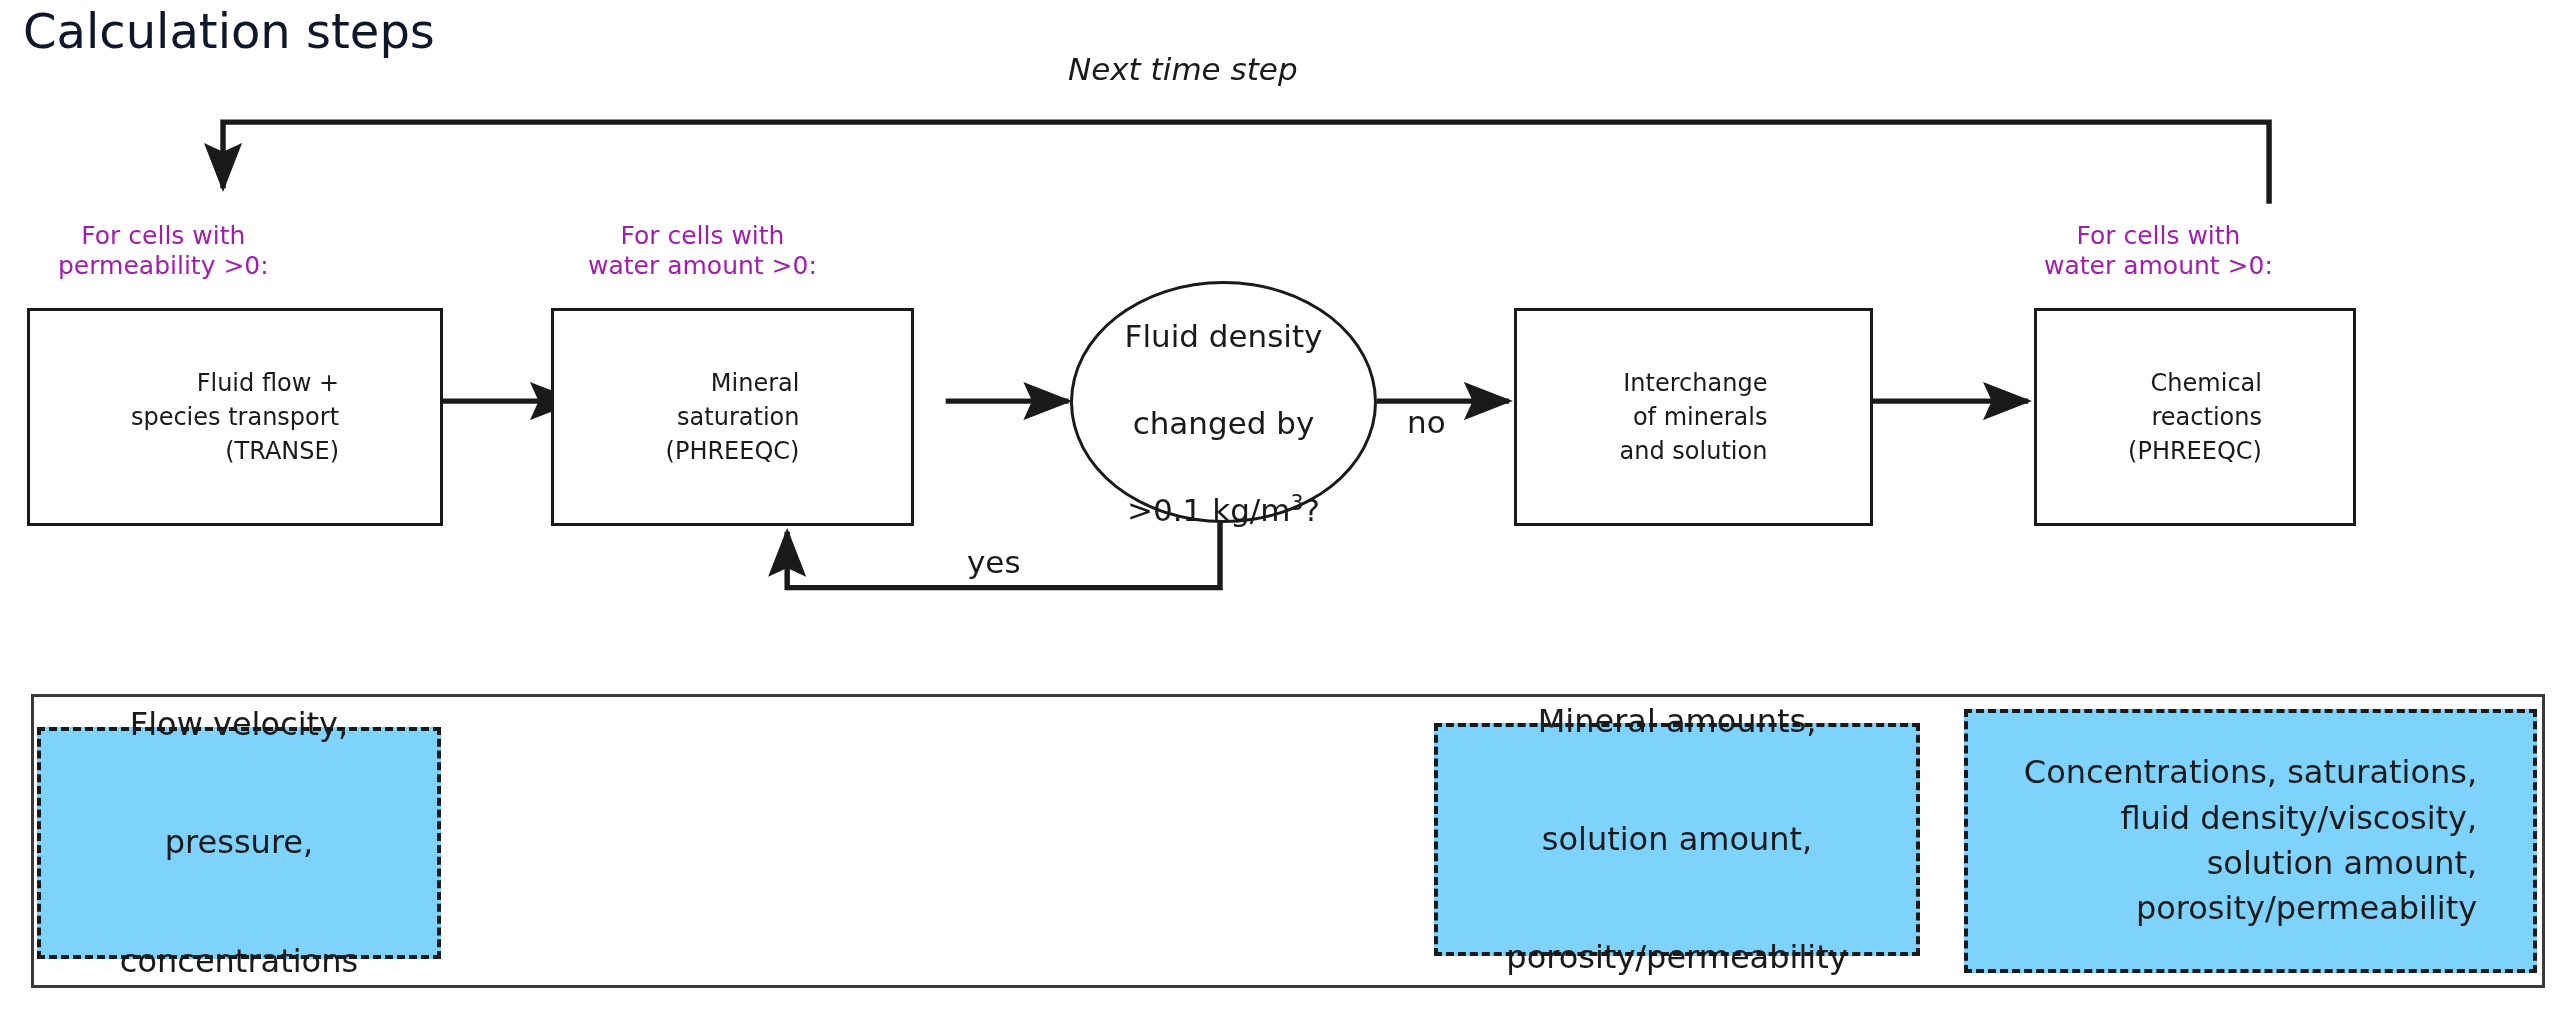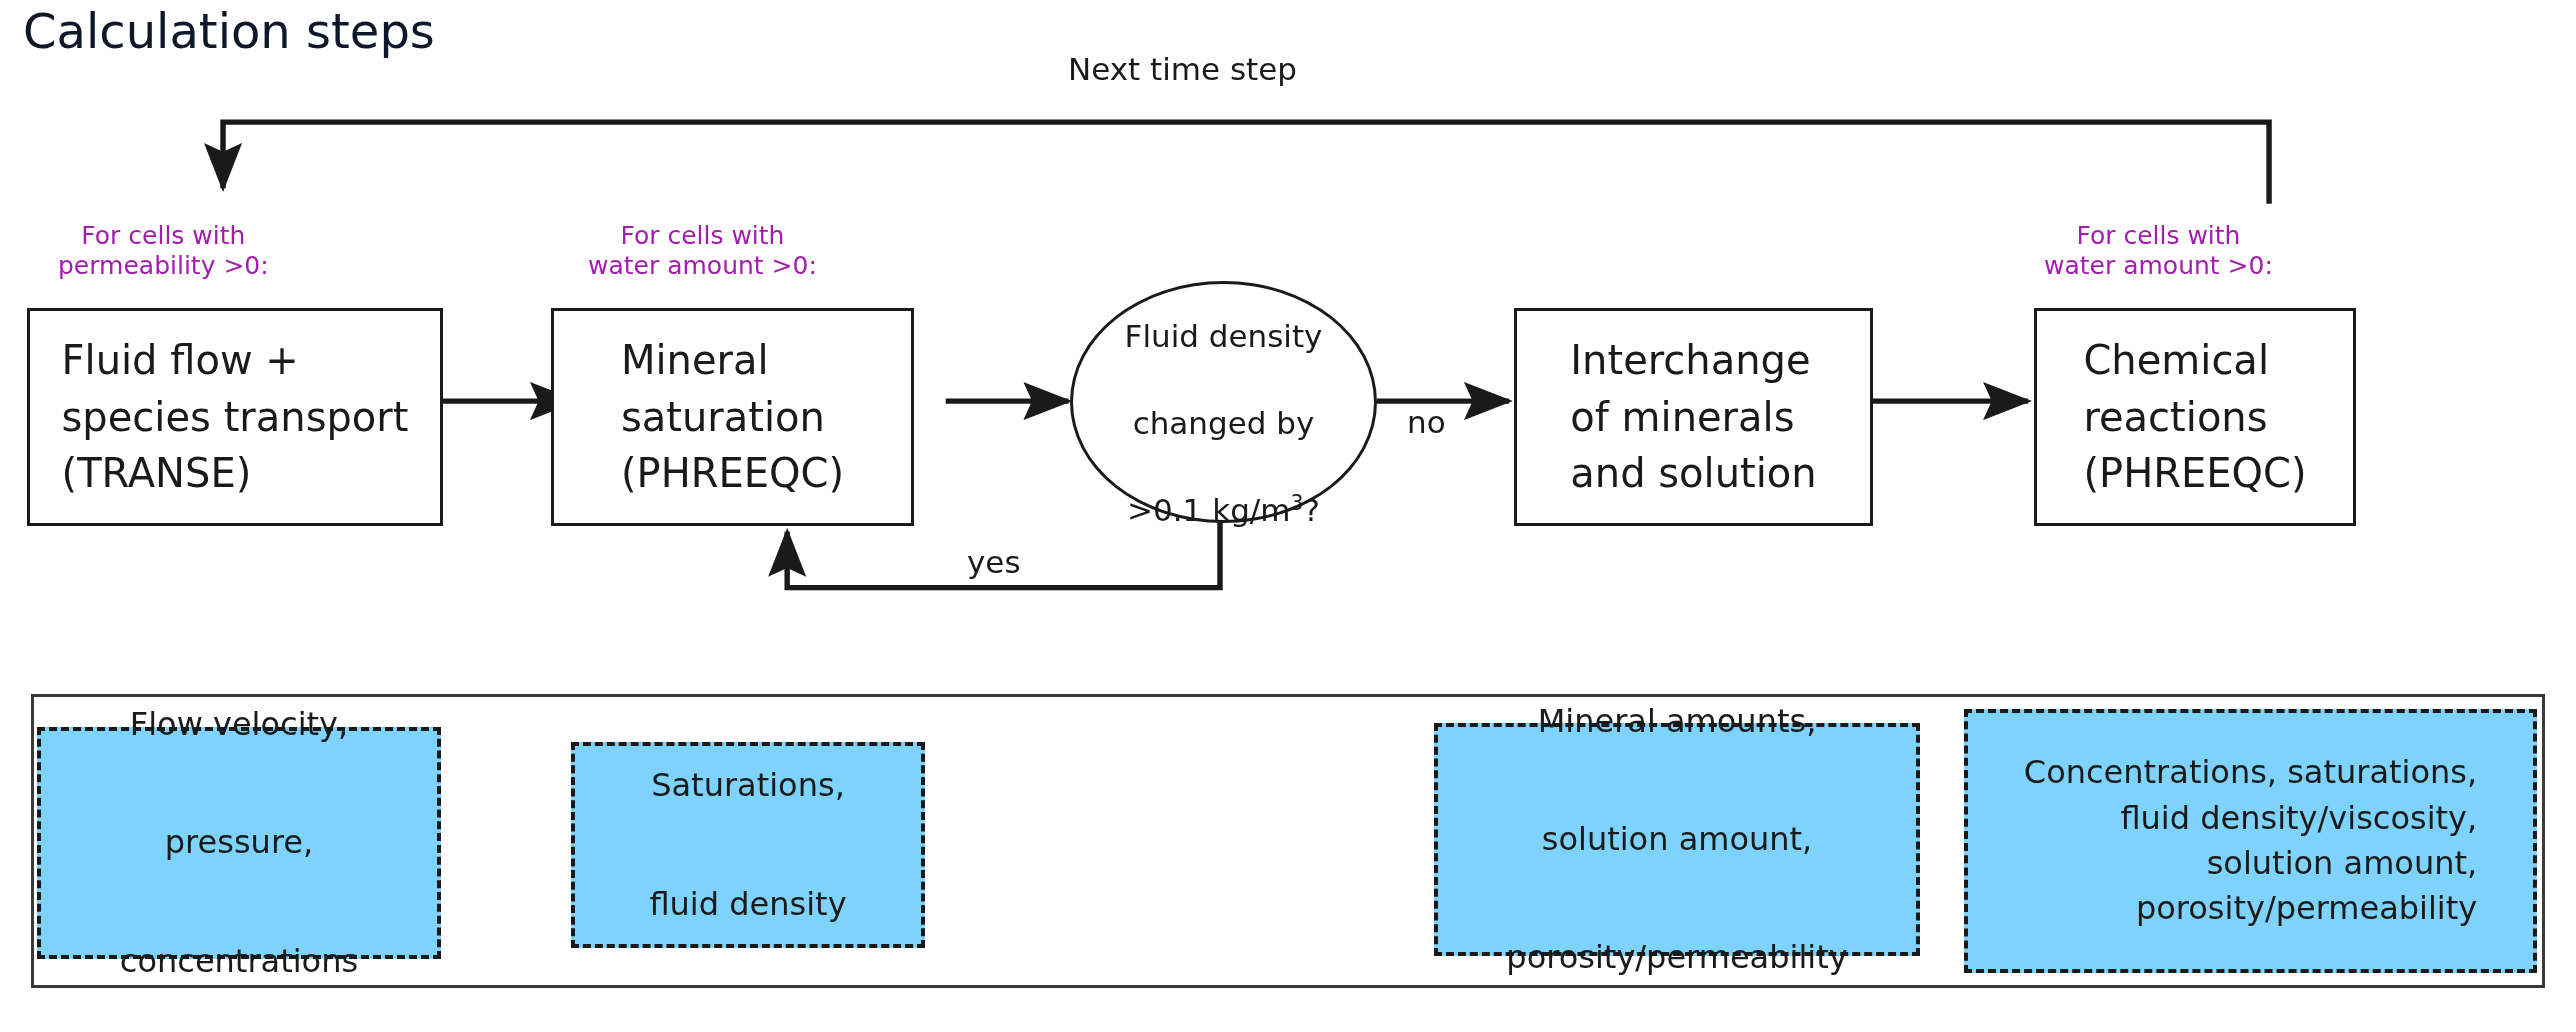--- a/index.html
+++ b/index.html
@@ -38,22 +38,22 @@
   }
 
   .proc-box {
     position: absolute;
     box-sizing: border-box;
     border: 3.9px solid #1a1a1a;
     background: #ffffff;
     display: flex;
     align-items: center;
     justify-content: center;
-    text-align: left;
-    font-size: 40px;
+    text-align: right;
+    font-size: 24px;
     line-height: 1.42;
     color: #1a1a1a;
     white-space: pre-line;
     padding: 3.1px 4.7px;
   }
 
   .decision-ellipse {
     position: absolute;
     box-sizing: border-box;
     border: 3.9px solid #1a1a1a;
@@ -142,21 +142,21 @@
 
     <g>
       <path d="M2410,516 L2610,516" fill="none" stroke="#1a1a1a" stroke-width="7" marker-end="url(#arrowhead)"></path>
     </g>
 
     <g>
       <path d="M1570,672 L1570,756 L1013,756 L1013,684" fill="none" stroke="#1a1a1a" stroke-width="7" marker-end="url(#arrowhead)"></path>
     </g>
   </svg>
 
-  <div class="edge-label" style="left:1068px; top:51px;">Next time step</div>
+  <div class="edge-label" style="left:1068px; top:51px;font-style:italic;">Next time step</div>
 
   <div class="caption" style="left:58px; top:221px;">For cells with
 permeability &gt;0:</div>
 
   <div class="caption" style="left:588px; top:221px;">For cells with
 water amount &gt;0:</div>
 
   <div class="caption" style="left:2044px; top:221px;">For cells with
 water amount &gt;0:</div>
 
@@ -189,23 +189,20 @@
   <div class="edge-label" style="left:967px; top:544px;">yes</div>
 
   <div class="panel-outline" style="left:31px; top:694px; width:2514px; height:294px;"></div>
 
   <div class="dashed-box" style="left:37px; top:727px; width:404px; height:232px;">Flow velocity,
 
 pressure,
 
 concentrations</div>
 
-  <div class="dashed-box" style="left:571px; top:742px; width:354px; height:206px;">Saturations,
-
-fluid density</div>
 
   <div class="dashed-box" style="left:1434px; top:723px; width:486px; height:233px;">Mineral amounts,
 
 solution amount,
 
 porosity/permeability</div>
 
   <div class="dashed-box" style="left:1964px; top:709px; width:573px; height:264px; line-height:1.42;text-align:right;">Concentrations, saturations,
 fluid density/viscosity,
 solution amount,

